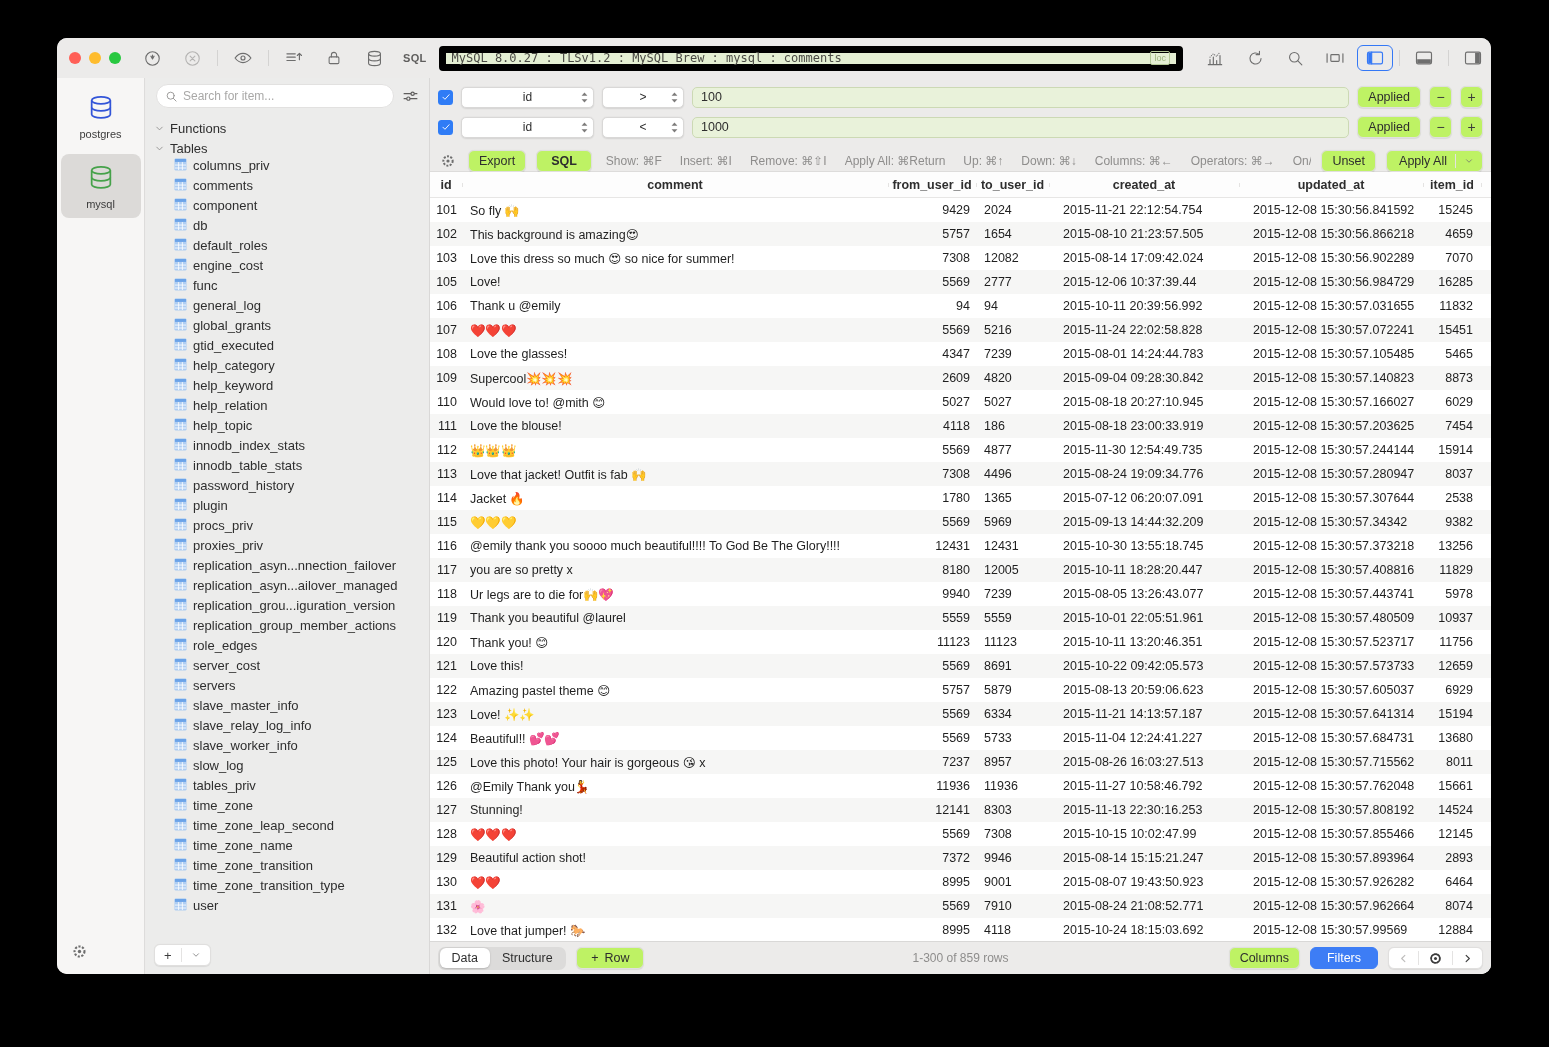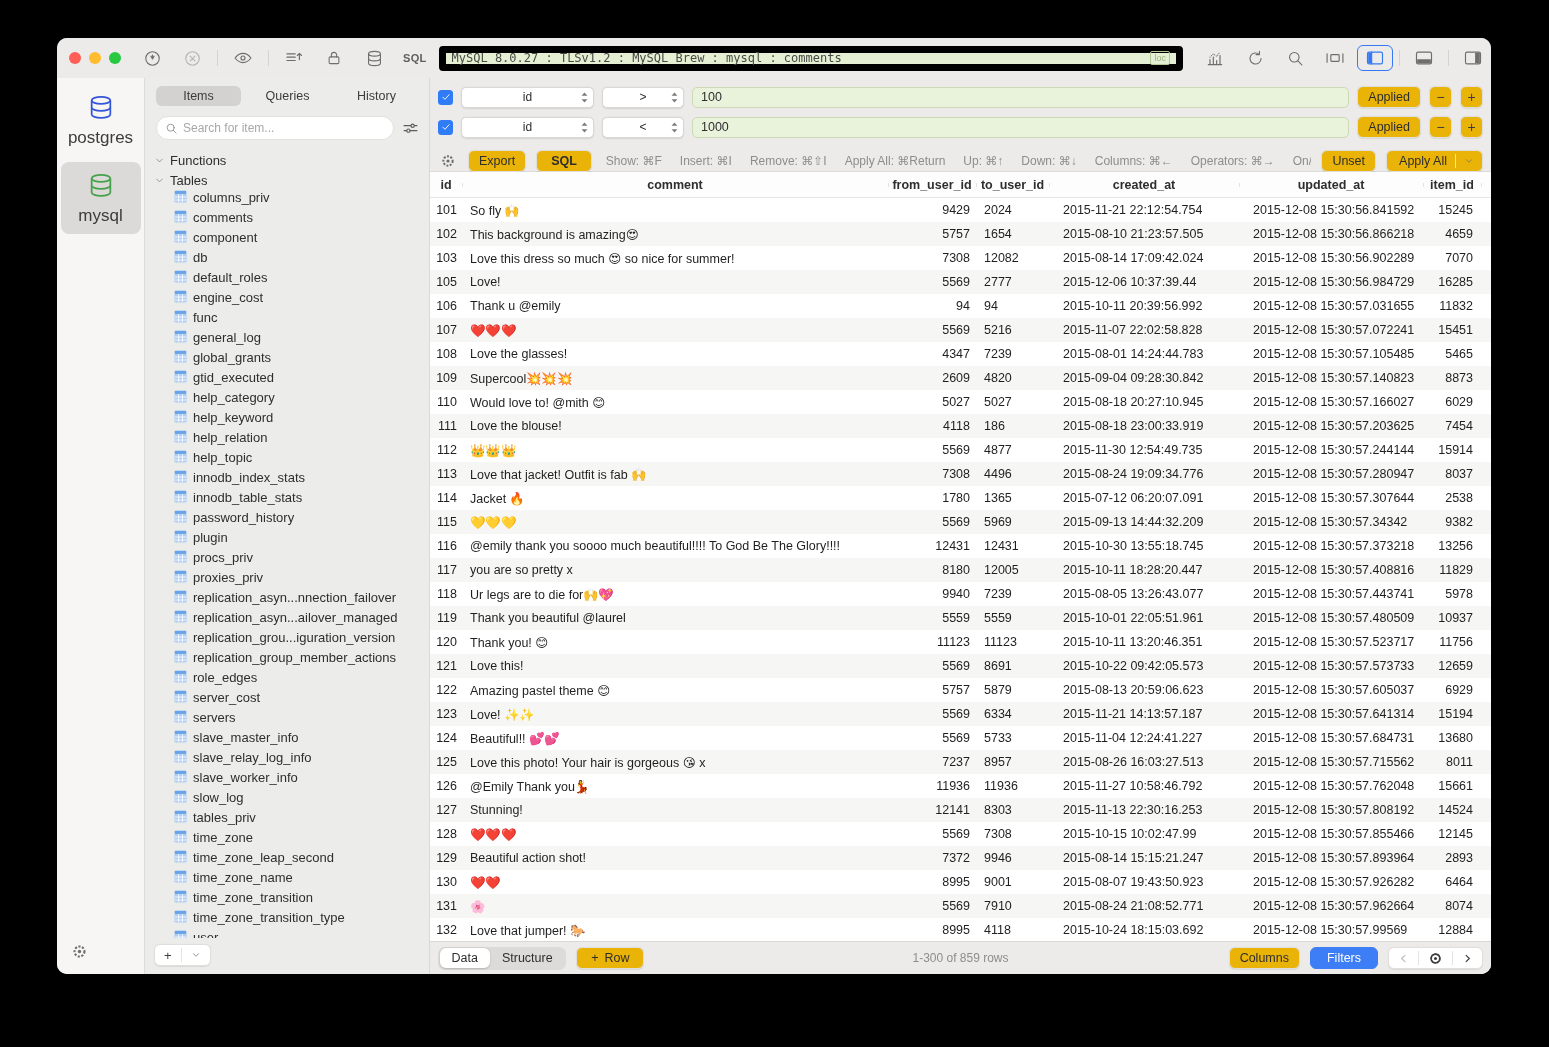--- a/index.html
+++ b/index.html
@@ -23,21 +23,21 @@
   .tb-right { display:flex; align-items:center; gap:4px; margin-left:14px; }
   .tb-right .tb-btn { width:36px; }
   .panel-active { border:1.5px solid #3478f6; border-radius:6px; }
   .panel-active svg { stroke:#3478f6 !important; }
 
   
   .conn-sidebar { position:absolute; left:0; top:40px; bottom:0; width:88px; background:#f7f6f5; border-right:1px solid #dddcdb; }
   .conn-item { width:80px; margin:6px auto; padding:10px 0 8px; border-radius:8px; text-align:center; }
   .conn-item.selected { background:#dcdad8; }
   .conn-item .db-ic { display:block; margin:0 auto 6px; }
-  .conn-label { font-size:17px; color:#3c3c3c; }
+  .conn-label { font-size:11px; color:#3c3c3c; }
   .conn-gear { position:absolute; left:14px; bottom:10px; }
 
   
   .items-sidebar { position:absolute; left:89px; top:40px; bottom:0; width:284px; background:#ececeb; border-right:1px solid #d9d8d7; display:flex; flex-direction:column; }
   .side-tabs { display:flex; align-items:center; padding:8px 10px 4px; gap:4px; }
   .side-tab { flex:1; text-align:center; font-size:12.5px; color:#3c3c3c; padding:3px 0; border-radius:6px; }
   .side-tab.active { background:#d4d2d1; }
   .search-row { display:flex; align-items:center; gap:8px; padding:6px 10px; }
   .search-box { flex:1; height:24px; background:#fff; border:1px solid #e2e1e0; border-radius:12px; display:flex; align-items:center; padding:0 8px; gap:5px; }
   .search-box svg { stroke:#8e8d8c; fill:none; stroke-width:1.6; stroke-linecap:round; }
@@ -56,21 +56,21 @@
   .main { position:absolute; left:373px; top:40px; right:0; bottom:0; background:#fff; }
   .filter-panel { position:absolute; left:0; top:0; right:0; height:94px; background:#ecebea; border-bottom:1px solid #dddcdb; padding:8px 8px 0; }
   .filter-row { display:flex; align-items:center; gap:8px; height:22px; margin-bottom:8px; }
   .checkbox { width:15px; height:15px; background:#2f7cf6; border-radius:3.5px; display:flex; align-items:center; justify-content:center; flex:none; }
   .checkbox svg { stroke:#fff; fill:none; stroke-width:2.2; stroke-linecap:round; stroke-linejoin:round; }
   .mac-select { height:21px; background:#fff; border:1px solid #d9d8d7; border-radius:5px; box-shadow:0 .5px 1.5px rgba(0,0,0,.1); display:flex; align-items:center; justify-content:center; position:relative; font-size:12px; color:#2e2e2e; flex:none; }
   .sel-col { width:133px; } .sel-op { width:82px; }
   .stepper { position:absolute; right:4px; top:2px; }
   .stepper svg { fill:#7c7b7a; }
   .filter-value { flex:1; height:21px; background:#e9f2da; border:1px solid #ccd9b4; border-radius:5px; display:flex; align-items:center; padding:0 8px; font-size:12.5px; color:#2e2e2e; }
-  .wbtn { background:#eab308; border:1px solid #e0dfde; border-radius:6px; height:22px; padding:0 10px; font-size:12.5px; color:#2e2e2e; display:flex; align-items:center; justify-content:center; box-shadow:0 .5px 1px rgba(0,0,0,.08); flex:none; }
+  .wbtn { background:#bef264; border:1px solid #e0dfde; border-radius:6px; height:22px; padding:0 10px; font-size:12.5px; color:#2e2e2e; display:flex; align-items:center; justify-content:center; box-shadow:0 .5px 1px rgba(0,0,0,.08); flex:none; }
   .roundbtn { width:23px; padding:0; font-size:14px; color:#3c3c3c; }
   .shortcut-row { display:flex; align-items:center; gap:10px; height:24px; margin-top:11px; }
   .shortcut-row .gear-wrap { width:20px; display:flex; justify-content:center; }
   .shortcuts { display:flex; gap:18px; font-size:12px; color:#8e8d8c; white-space:nowrap; overflow:hidden; flex:1; padding-left:4px; }
   .applyall { display:flex; align-items:center; gap:8px; padding:0 8px 0 12px; }
   .applyall .divider { width:1px; height:14px; background:#e4e3e2; }
   .applyall svg { stroke:#6e6e6e; fill:none; stroke-width:1.8; stroke-linecap:round; stroke-linejoin:round; }
 
   
   .grid { position:absolute; left:0; top:94px; right:0; bottom:33px; background:#fff; overflow:hidden; display:flex; flex-direction:column; }
@@ -234,25 +234,20 @@
     </div>
     <div class="conn-gear">
       <svg class="gear-svg" width="17" height="17" viewBox="0 0 24 24">
           <circle class="teeth" cx="12" cy="12" r="7"></circle>
           <circle class="hub" cx="12" cy="12" r="2.4"></circle>
         </svg>
     </div>
   </div>
 
   <div class="items-sidebar">
-    <div class="side-tabs">
-      <div class="side-tab active">Items</div>
-      <div class="side-tab">Queries</div>
-      <div class="side-tab">History</div>
-    </div>
     <div class="search-row">
       <div class="search-box">
         <svg width="13" height="13" viewBox="0 0 24 24">
             <circle cx="10.5" cy="10.5" r="6.5"></circle>
             <path d="M15.5 15.5l5 5"></path>
           </svg>
         <span class="search-ph">Search for item...</span>
       </div>
       <svg width="17" height="17" viewBox="0 0 24 24" fill="none" stroke="#5f5e5d" stroke-width="1.7" stroke-linecap="round">
           <path d="M3 8h18M3 15h18"></path>
@@ -786,21 +781,21 @@
             <div class="c c-updated">2015-12-08 15:30:57.031655</div>
             <div class="c c-item">11832</div>
             <div class="c c-is"></div>
           </div>
 
           <div class="row">
             <div class="c c-id">107</div>
             <div class="c c-comment">❤️❤️❤️</div>
             <div class="c c-from">5569</div>
             <div class="c c-to">5216</div>
-            <div class="c c-created">2015-11-07 22:02:58.828</div>
+            <div class="c c-created">2015-11-24 22:02:58.828</div>
             <div class="c c-updated">2015-12-08 15:30:57.072241</div>
             <div class="c c-item">15451</div>
             <div class="c c-is"></div>
           </div>
 
           <div class="row">
             <div class="c c-id">108</div>
             <div class="c c-comment">Love the glasses!</div>
             <div class="c c-from">4347</div>
             <div class="c c-to">7239</div>

